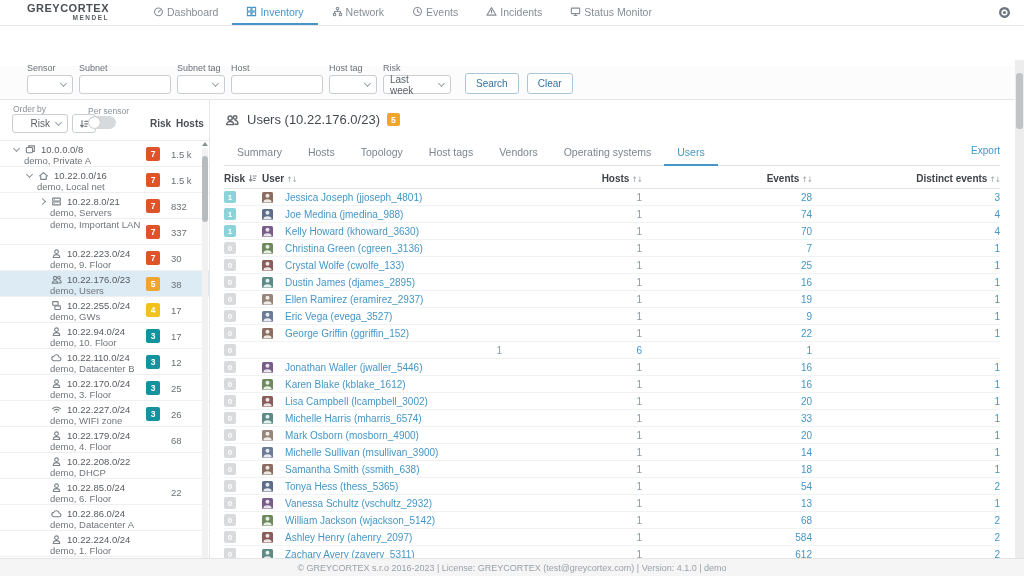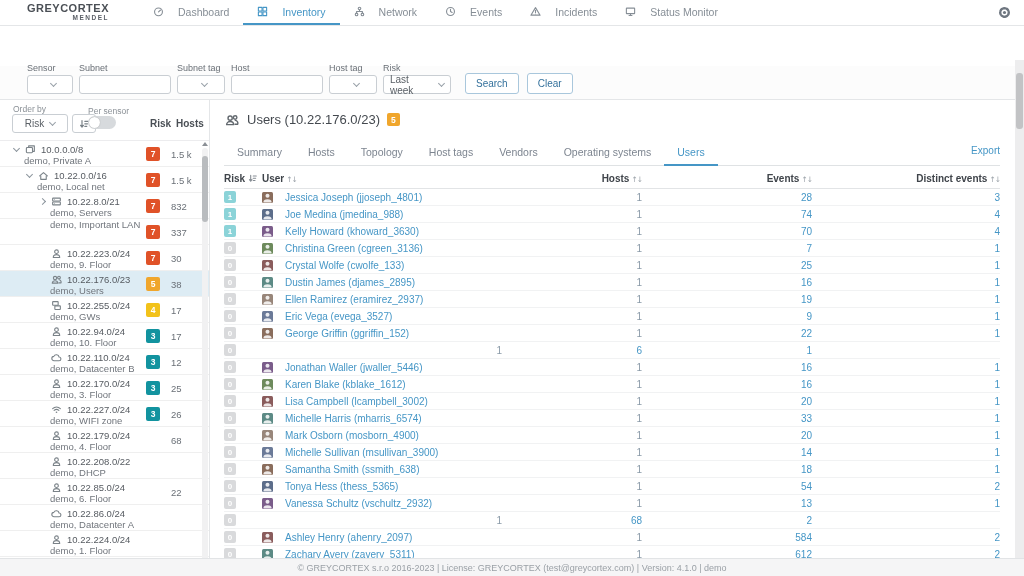--- a/index.html
+++ b/index.html
@@ -6,32 +6,32 @@
   html,body { width:1024px; height:576px; overflow:hidden; }
   body { font-family:"Liberation Sans","DejaVu Sans",sans-serif; font-size:10px; color:#565b61; background:#fff; }
   #app { position:relative; width:1024px; height:576px; background:#fff; }
 
   
   .topbar { display:flex; align-items:stretch; height:26px; border-bottom:1px solid #e4e6e8; padding-left:27px; }
   .logo { display:flex; flex-direction:column; justify-content:center; margin-right:30px; cursor:pointer; }
   .logo-main { font-size:11px; font-weight:bold; letter-spacing:.5px; color:#4a4f55; line-height:11px; }
   .logo-sub { font-size:6.5px; font-weight:bold; letter-spacing:1.5px; color:#5a5f66; text-align:right; line-height:8px; }
   .nav { display:flex; align-items:stretch; }
-  .nav-item { display:flex; align-items:center; gap:14px; padding:8px 14px; color:#868e96; font-size:10.5px; cursor:pointer; border-bottom:2px solid transparent; }
+  .nav-item { display:flex; align-items:center; gap:3px; padding:8px 14px; color:#868e96; font-size:10.5px; cursor:pointer; border-bottom:2px solid transparent; }
   .nav-item svg { width:11px; height:11px; }
   .nav-item.active { color:#4596c6; border-bottom-color:#4596c6; }
   .gear { margin-left:auto; display:flex; align-items:center; padding:0 13px; color:#6e7680; cursor:pointer; }
   .gear svg { width:13px; height:13px; }
 
   
   .filterbar { display:flex; align-items:flex-end; height:34px; background:#fcfcfc; border-bottom:1px solid #e4e6e8; padding:0 0 5px 27px;margin-top:40px; }
   .fgroup { display:flex; flex-direction:column; margin-right:6px; }
   .flabel { font-size:9px; color:#6a7077; margin-bottom:2px; }
   .finput { height:19px; border:1px solid #c9ced3; border-radius:3px; background:#fff; font-family:inherit; font-size:10px; color:#5a6066; padding:0 5px; outline:none; }
-  .fakeselect { display:inline-flex; align-items:center; justify-content:center; height:19px; border:1px solid #c9ced3; border-radius:3px; background:#fff; padding:0 6px; color:#5a6066; cursor:pointer; }
+  .fakeselect { display:inline-flex; align-items:center; justify-content:flex-end; height:19px; border:1px solid #c9ced3; border-radius:3px; background:#fff; padding:0 6px; color:#5a6066; cursor:pointer; }
   .fs-chev { width:5px; height:5px; border-right:1.2px solid #98a0a8; border-bottom:1.2px solid #98a0a8; transform:rotate(45deg); margin-left:6px; margin-bottom:2px; flex:0 0 auto; }
   .fbtn { height:21px; border:1px solid #a9c7dc; border-radius:3px; background:#fff; color:#34719c; font-family:inherit; font-size:10px; padding:0 10px; margin-left:8px; cursor:pointer; }
 
   
   .content { position:relative; display:flex; height:498px; }
 
   
   .sidebar { position:relative; width:210px; flex:0 0 210px; border-right:1px solid #e4e6e8; }
   .sb-head { position:relative; height:40px; padding:4px 8px 0 12px; }
   .sb-orderlabel { position:absolute; left:13px; top:4px; font-size:8.5px; color:#8a9096; }
@@ -815,20 +815,29 @@
                   </svg>
                 </span>
       <span class="ulink">Vanessa Schultz (vschultz_2932)</span>
     </span>
     <span class="vnum v-hosts">1</span>
     <span class="vnum v-ev">13</span>
     <span class="vnum v-dev">1</span>
   </div>
             <div class="urow">
     <span><span class="rbadge" style="background: rgb(217, 218, 220);">0</span></span>
+    <span class="ucell">
+      <span class="avatar" style="background: rgb(109, 138, 92);">
+                  <svg viewBox="0 0 12 12" style="stroke:none">
+                    <circle cx="6" cy="4.2" r="2.2" fill="#ffffff" opacity="0.85"></circle>
+                    <path d="M1.5 11.5 a4.5 3.6 0 0 1 9 0 z" fill="#ffffff" opacity="0.85"></path>
+                  </svg>
+                </span>
+      <span class="ulink">William Jackson (wjackson_5142)</span>
+    </span>
     <span class="vnum v-hosts">1</span>
     <span class="vnum v-ev">68</span>
     <span class="vnum v-dev">2</span>
   </div>
             <div class="urow">
     <span><span class="rbadge" style="background: rgb(217, 218, 220);">0</span></span>
     <span class="ucell">
       <span class="avatar" style="background: rgb(138, 92, 92);">
                   <svg viewBox="0 0 12 12" style="stroke:none">
                     <circle cx="6" cy="4.2" r="2.2" fill="#ffffff" opacity="0.85"></circle>

